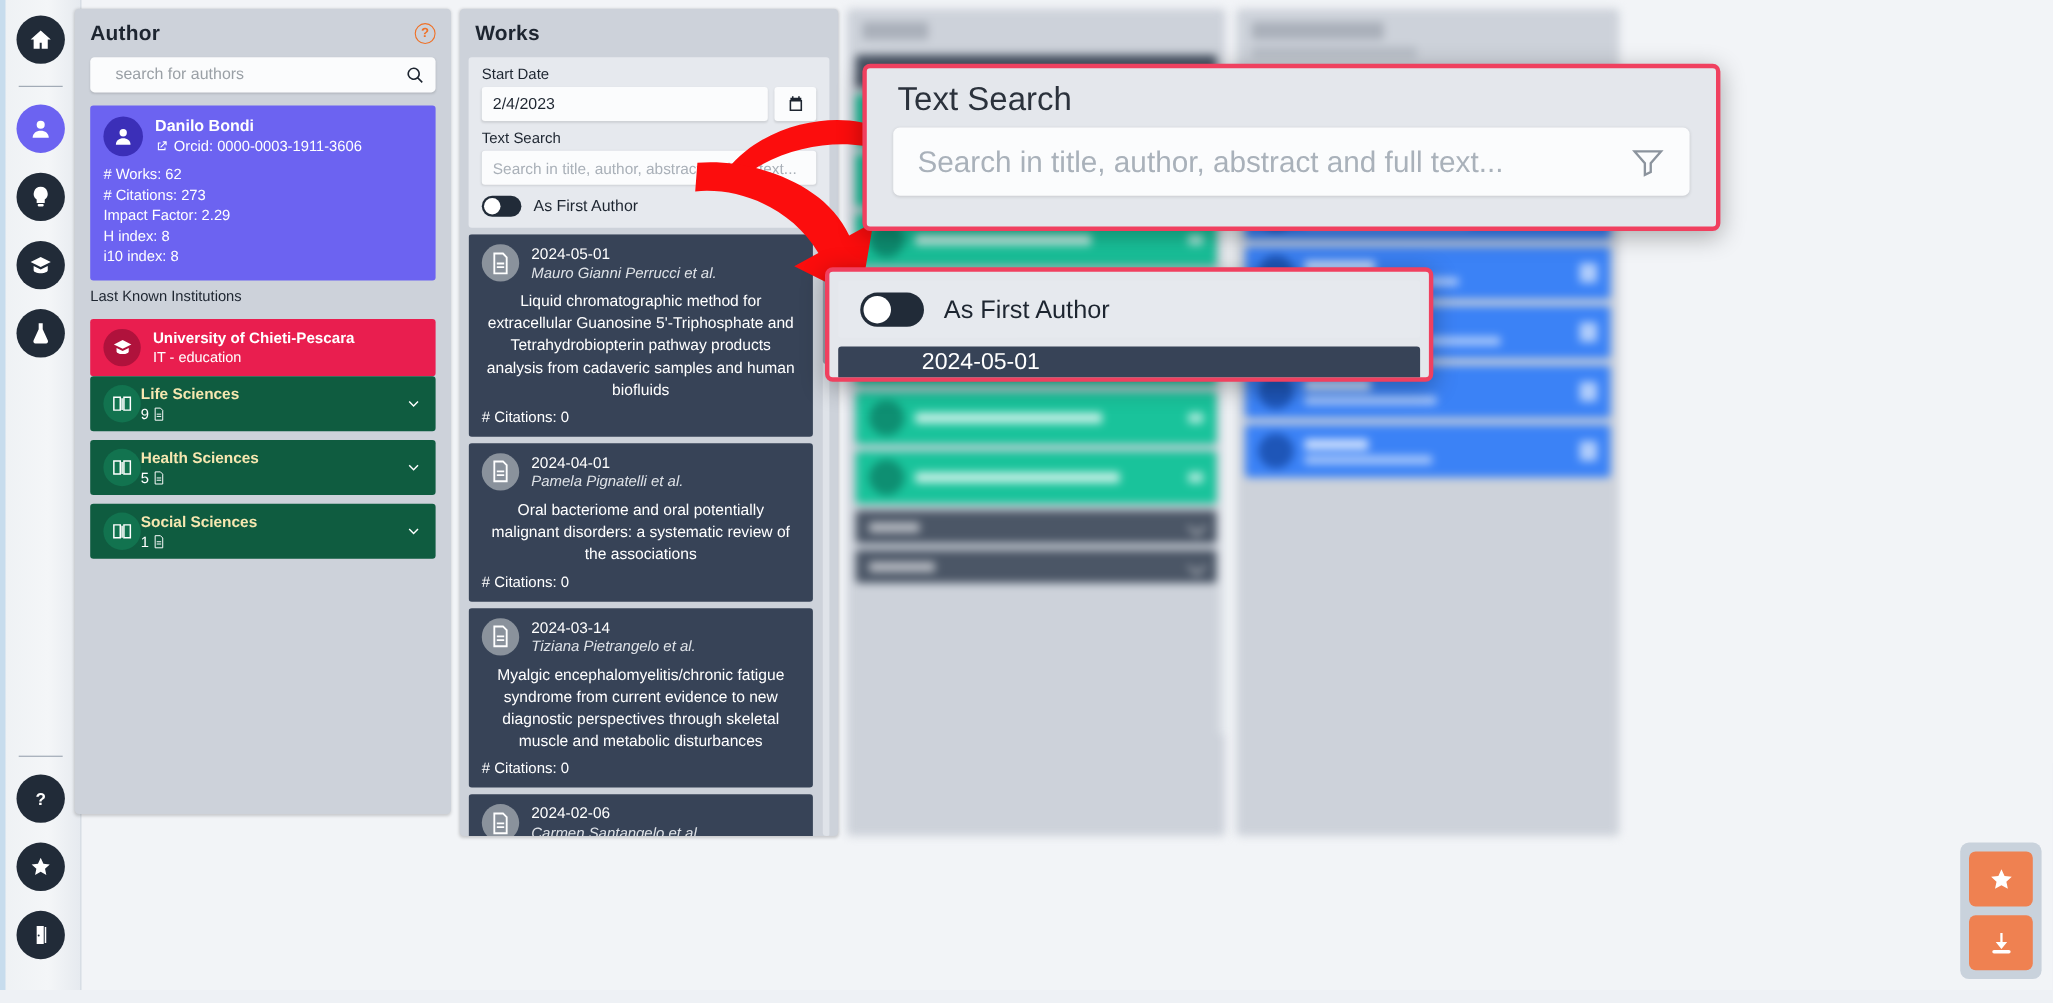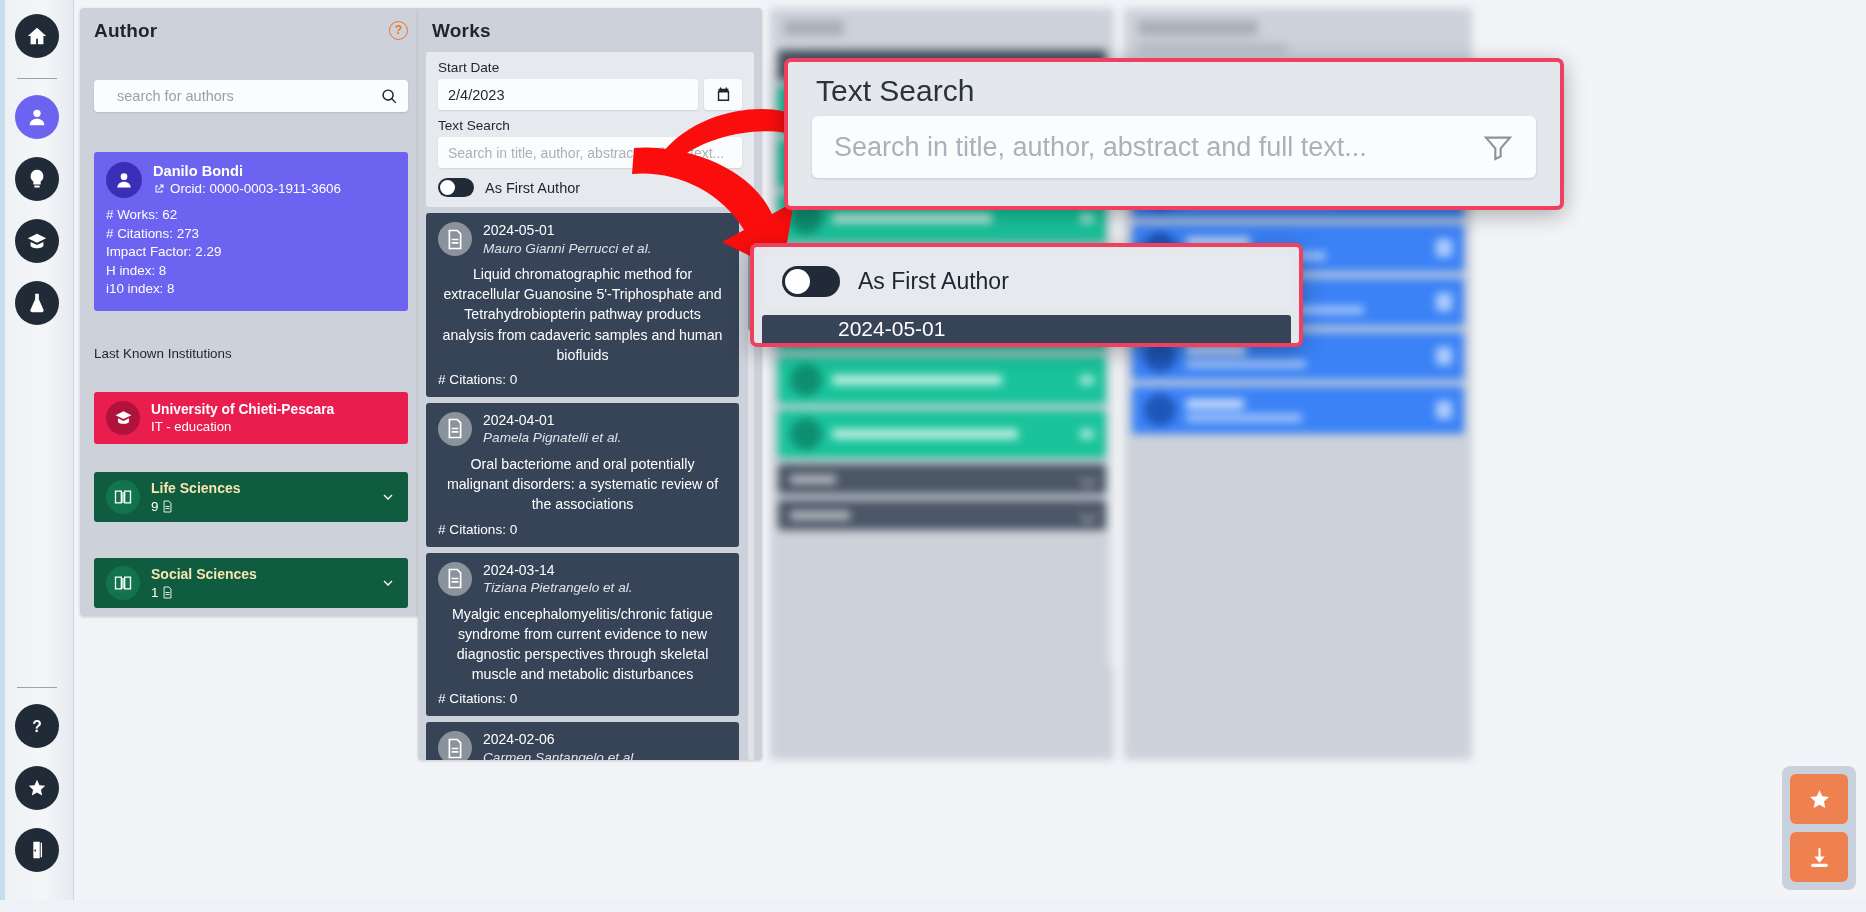--- a/index.html
+++ b/index.html
@@ -47,21 +47,21 @@
   }
   .panel-head { display:flex; align-items:center; justify-content:space-between; }
   .help-circle {
     width: 19px; height: 19px; border-radius: 50%;
     border: 1.6px solid #ef7127; color: #ef7127;
     font-size: 12px; line-height: 16px; text-align: center;
     margin-right: 14px; cursor: pointer; font-weight: 700;
   }
 
   
-  #author-panel { left: 80px; top: 8px; width: 342px; height: 608px; justify-content: space-between; }
+  #author-panel { left: 68px; top: 8px; width: 342px; height: 732px; }
   .search-box {
     margin: 0 14px 12px 14px; height: 32px; background: #fbfcfd;
     border-radius: 4px; display: flex; align-items: center;
     padding: 0 10px; box-shadow: 0 1px 2px rgba(0,0,0,.12);
   }
   .search-box input {
     flex: 1; border: 0; outline: 0; background: transparent;
     font-size: 14.5px; color: #333; font-family: inherit; margin-left: 13px;
   }
   .search-box input::placeholder { color: #9aa0a6; }
@@ -75,37 +75,37 @@
   .avatar {
     width: 36px; height: 36px; border-radius: 50%; background: #3b2fb8;
     display: flex; align-items: center; justify-content: center; flex: none;
   }
   .avatar svg { width: 20px; height: 20px; fill: #fff; }
   .author-name { font-size: 14.6px; font-weight: 700; line-height: 1.25; }
   .author-orcid { font-size: 13.4px; display: flex; align-items: center; gap: 5px; margin-top: 1px; }
   .author-orcid svg { width: 12px; height: 12px; fill: #fff; }
   .author-stats { margin-top: 8px; font-size: 13.4px; line-height: 1.38; }
 
-  .sub-label { font-size: 13.4px; color: #1d2530; padding: 7px 0 3px 14px; }
+  .sub-label { font-size: 13.4px; color: #1d2530; padding: 7px 0 13px 14px; }
 
   .inst-card {
     margin: 0 14px; background: #e91e4f; border-radius: 3px;
     padding: 9px 12px; display: flex; align-items: center; gap: 11px; color: #fff;
   }
   .inst-icon {
     width: 34px; height: 34px; border-radius: 50%; background: #b0123c;
     display: flex; align-items: center; justify-content: center; flex: none;
   }
   .inst-icon svg { width: 19px; height: 19px; fill: #fff; }
   .inst-name { font-size: 13.8px; font-weight: 700; line-height: 1.25; }
   .inst-sub { font-size: 13.2px; line-height: 1.3; }
 
   .tree-card {
     margin: 0 14px 8px 14px; background: #0f5c40; border-radius: 3px;
-    padding: 8px 12px; display: flex; align-items: center; gap: 11px; color: #fff;
+    padding: 8px 12px; display: flex; align-items: center; color: #fff;
     cursor: pointer;
   }
   .tree-icon {
     width: 34px; height: 34px; border-radius: 50%; background: #12734f;
     display: flex; align-items: center; justify-content: center; flex: none;
   }
   .tree-icon svg { width: 20px; height: 20px; fill: none; stroke: #fff; stroke-width: 1.6; }
   .tree-name { font-size: 14px; font-weight: 700; color: #f6e7b0; line-height: 1.25; }
   .tree-count { font-size: 13.4px; display: flex; align-items: center; gap: 4px; margin-top: 1px; }
   .tree-count svg { width: 11px; height: 13px; fill: none; stroke: #fff; stroke-width: 1.3; }
@@ -359,20 +359,40 @@
               <path d="M3 1h7l3 3v13H3z"></path>
               <path d="M5 9h6M5 12h6"></path>
             </svg>
         </div>
       </div>
       <svg class="chev" viewBox="0 0 24 24">
           <path d="m6 9 6 6 6-6"></path>
         </svg>
     </div>
 
+    <div class="tree-card">
+      <div class="tree-icon">
+        <svg viewBox="0 0 24 24">
+            <path d="M3 5h7v14H3zM14 5h7v14h-7zM12 6v13"></path>
+          </svg>
+      </div>
+      <div>
+        <div class="tree-name">Health Sciences</div>
+        <div class="tree-count">
+          <span>5</span>
+          <svg viewBox="0 0 16 18">
+              <path d="M3 1h7l3 3v13H3z"></path>
+              <path d="M5 9h6M5 12h6"></path>
+            </svg>
+        </div>
+      </div>
+      <svg class="chev" viewBox="0 0 24 24">
+          <path d="m6 9 6 6 6-6"></path>
+        </svg>
+    </div>
 
     <div class="tree-card">
       <div class="tree-icon">
         <svg viewBox="0 0 24 24">
             <path d="M3 5h7v14H3zM14 5h7v14h-7zM12 6v13"></path>
           </svg>
       </div>
       <div>
         <div class="tree-name">Social Sciences</div>
         <div class="tree-count">

